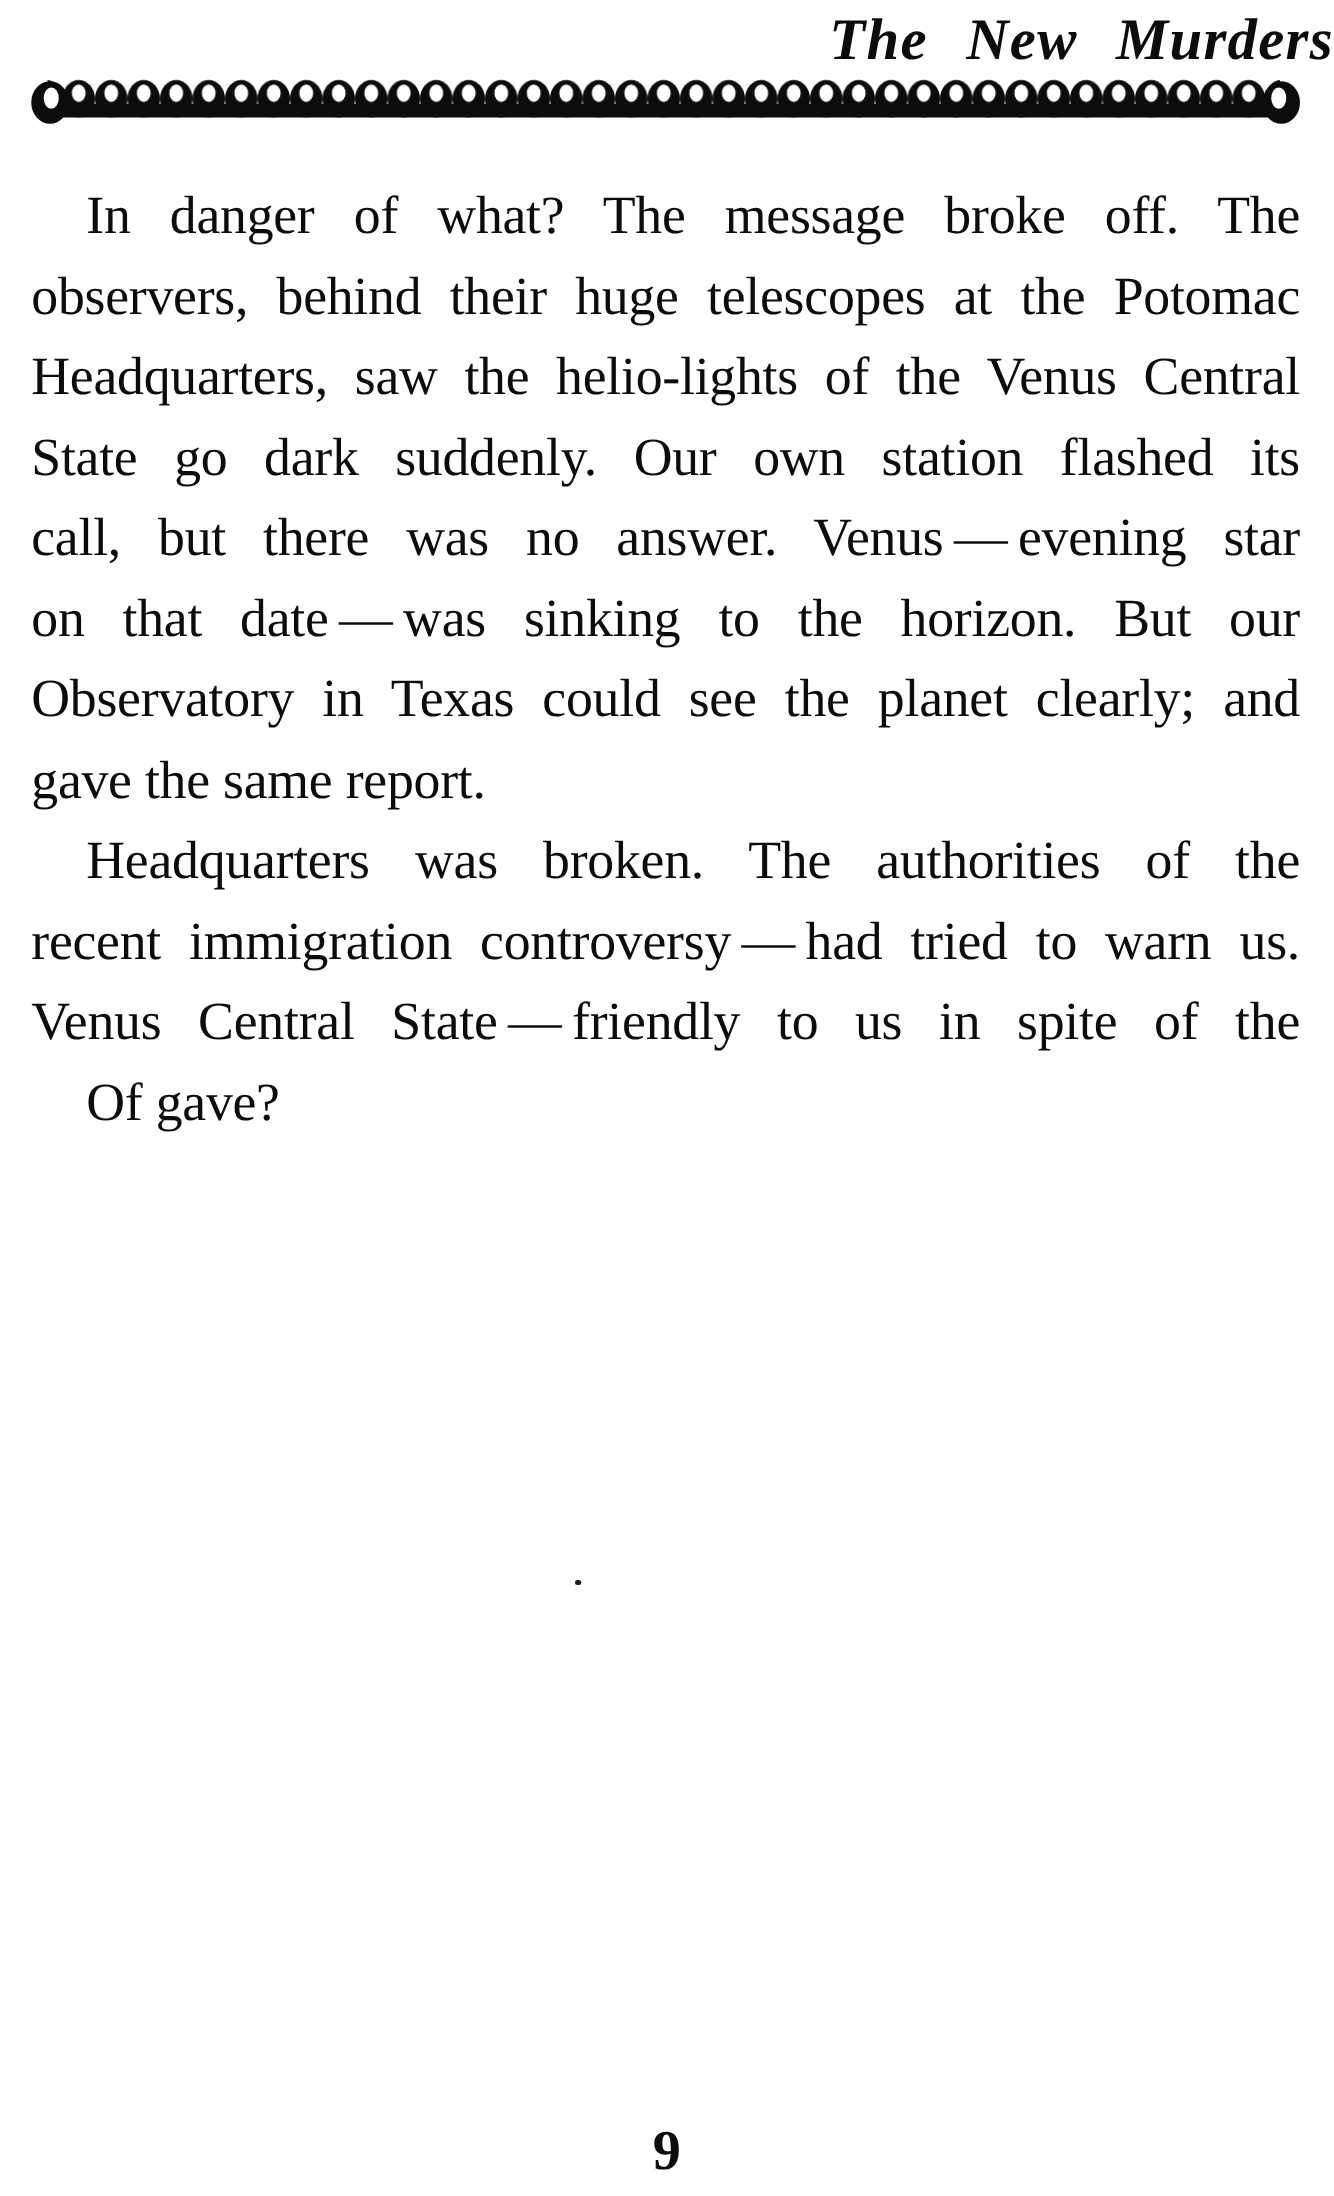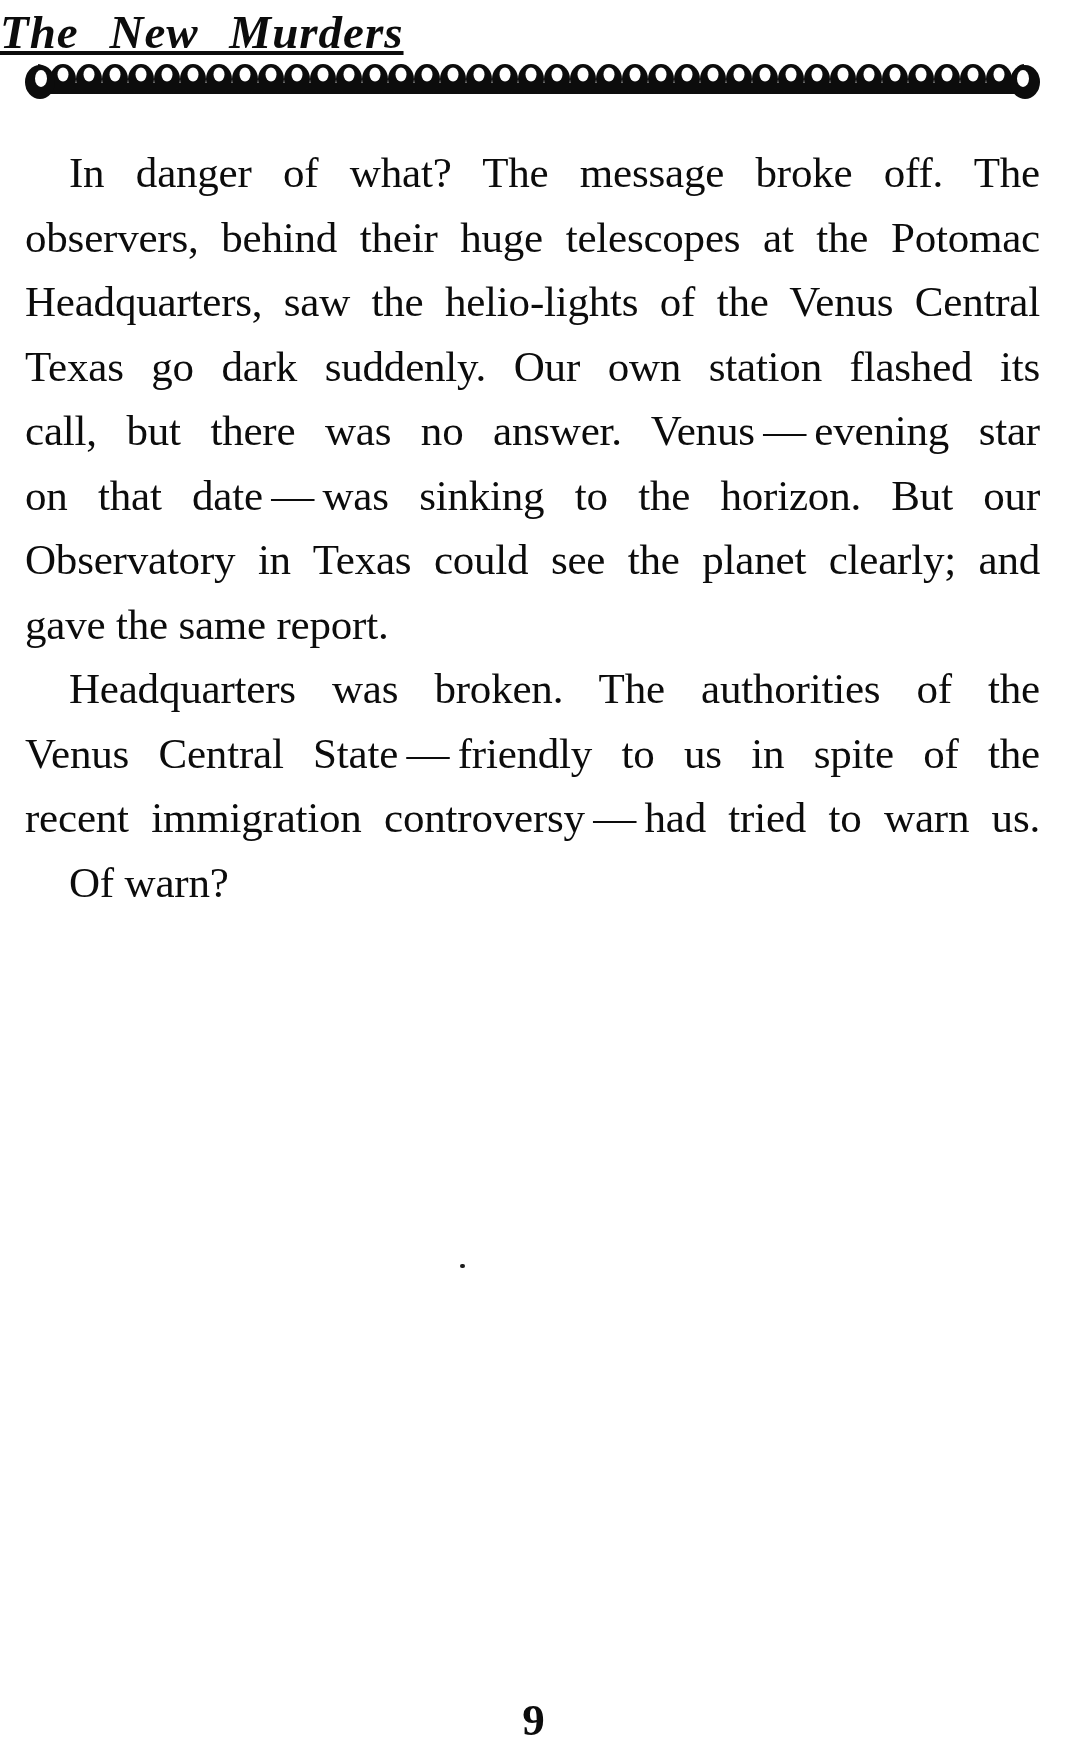--- a/index.html
+++ b/index.html
@@ -8,24 +8,24 @@
     background: var(--paper, #ffffff);
     color: var(--ink, #0c0c0c);
     font-family: "Liberation Serif", "DejaVu Serif", serif;
     position: relative;
     overflow: hidden;
   }
   .page { position: absolute; inset: 0; }
 
   .running-head {
     position: absolute; top: 5px; left: 0; width: 100%;
-    text-align: left;
+    text-align: right;
     font-size: 47px; line-height: 54px;
     font-weight: 700; font-style: italic;
-    word-spacing: 18px; letter-spacing: 1px; text-decoration: underline;
+    word-spacing: 18px; letter-spacing: 1px;
   }
 
   .ornament { position: absolute; top: 61px; left: 24px; display: block; }
 
   .body-text {
     position: absolute; top: 141px; left: 25px; width: 1015px;
     font-size: 43px; line-height: 64.5px; font-weight: 400;
     letter-spacing: -0.2px;
   }
   .line { white-space: nowrap; }
@@ -69,33 +69,33 @@
     <ellipse cx="17" cy="17.5" rx="6" ry="8.5" fill="#ffffff"></ellipse>
     <ellipse cx="1001" cy="21" rx="15" ry="17" fill="#0c0c0c"></ellipse>
     <ellipse cx="999" cy="17.5" rx="6" ry="8.5" fill="#ffffff"></ellipse>
   </svg>
 
   <div class="body-text">
     <div>
       <div class="line j indent">In danger of what? The message broke off. The</div>
       <div class="line j">observers, behind their huge telescopes at the Potomac</div>
       <div class="line j">Headquarters, saw the helio-lights of the Venus Central</div>
-      <div class="line j">Texas go dark suddenly. Our own station flashed its</div>
+      <div class="line j">State go dark suddenly. Our own station flashed its</div>
       <div class="line j">call, but there was no answer. Venus — evening star</div>
       <div class="line j">on that date — was sinking to the horizon. But our</div>
       <div class="line j">Observatory in Texas could see the planet clearly; and</div>
       <div class="line">gave the same report.</div>
     </div>
     <div>
       <div class="line j indent">Headquarters was broken. The authorities of the</div>
+      <div class="line j">recent immigration controversy — had tried to warn us.</div>
       <div class="line j">Venus Central State — friendly to us in spite of the</div>
-      <div class="line j">recent immigration controversy — had tried to warn us.</div>
     </div>
     <div>
-      <div class="line indent">Of warn?</div>
+      <div class="line indent">Of gave?</div>
     </div>
   </div>
 
   <div class="scan-speck"></div>
 
   <div class="folio">9</div>
 
 </div>
 
 </body></html>

